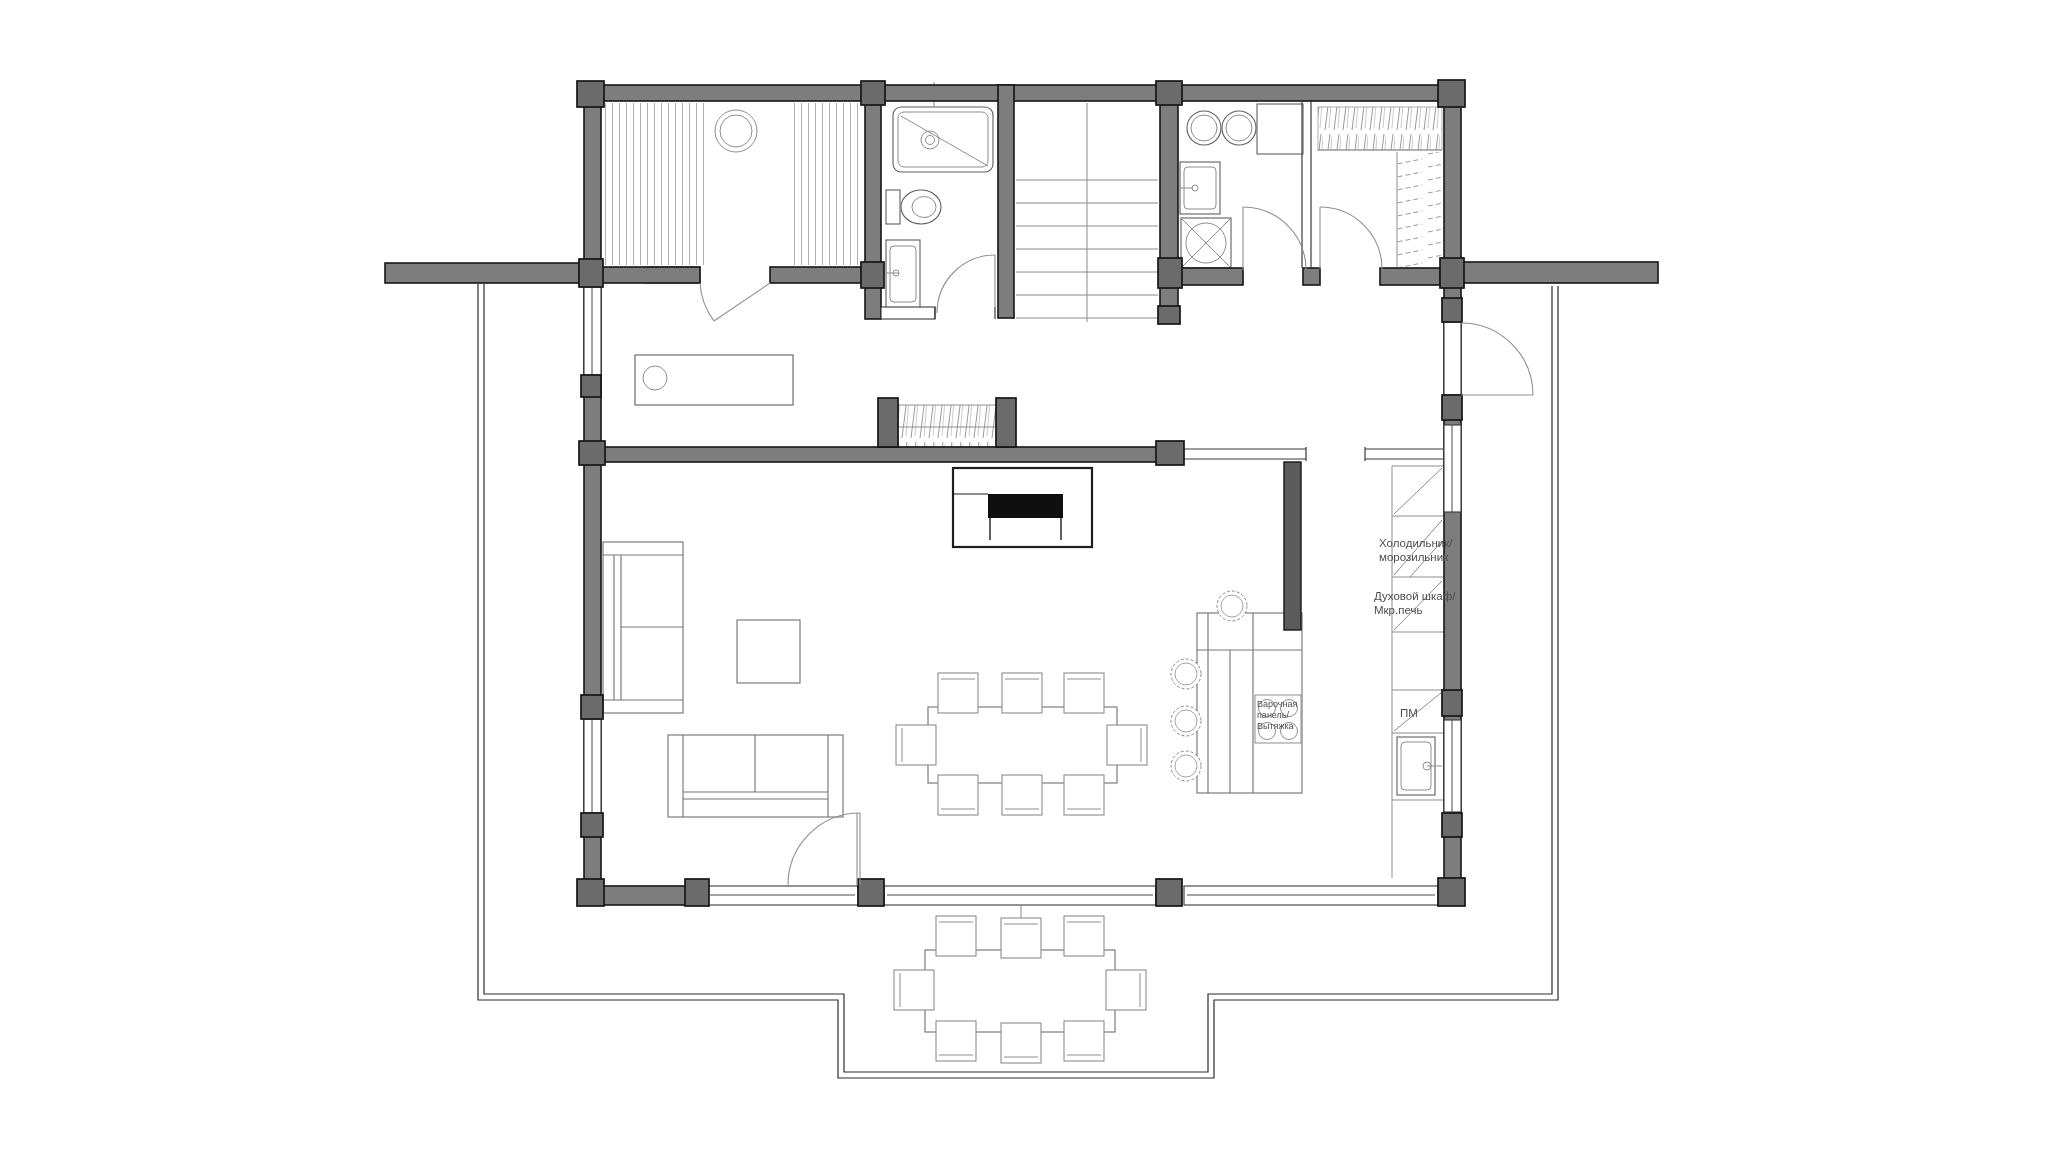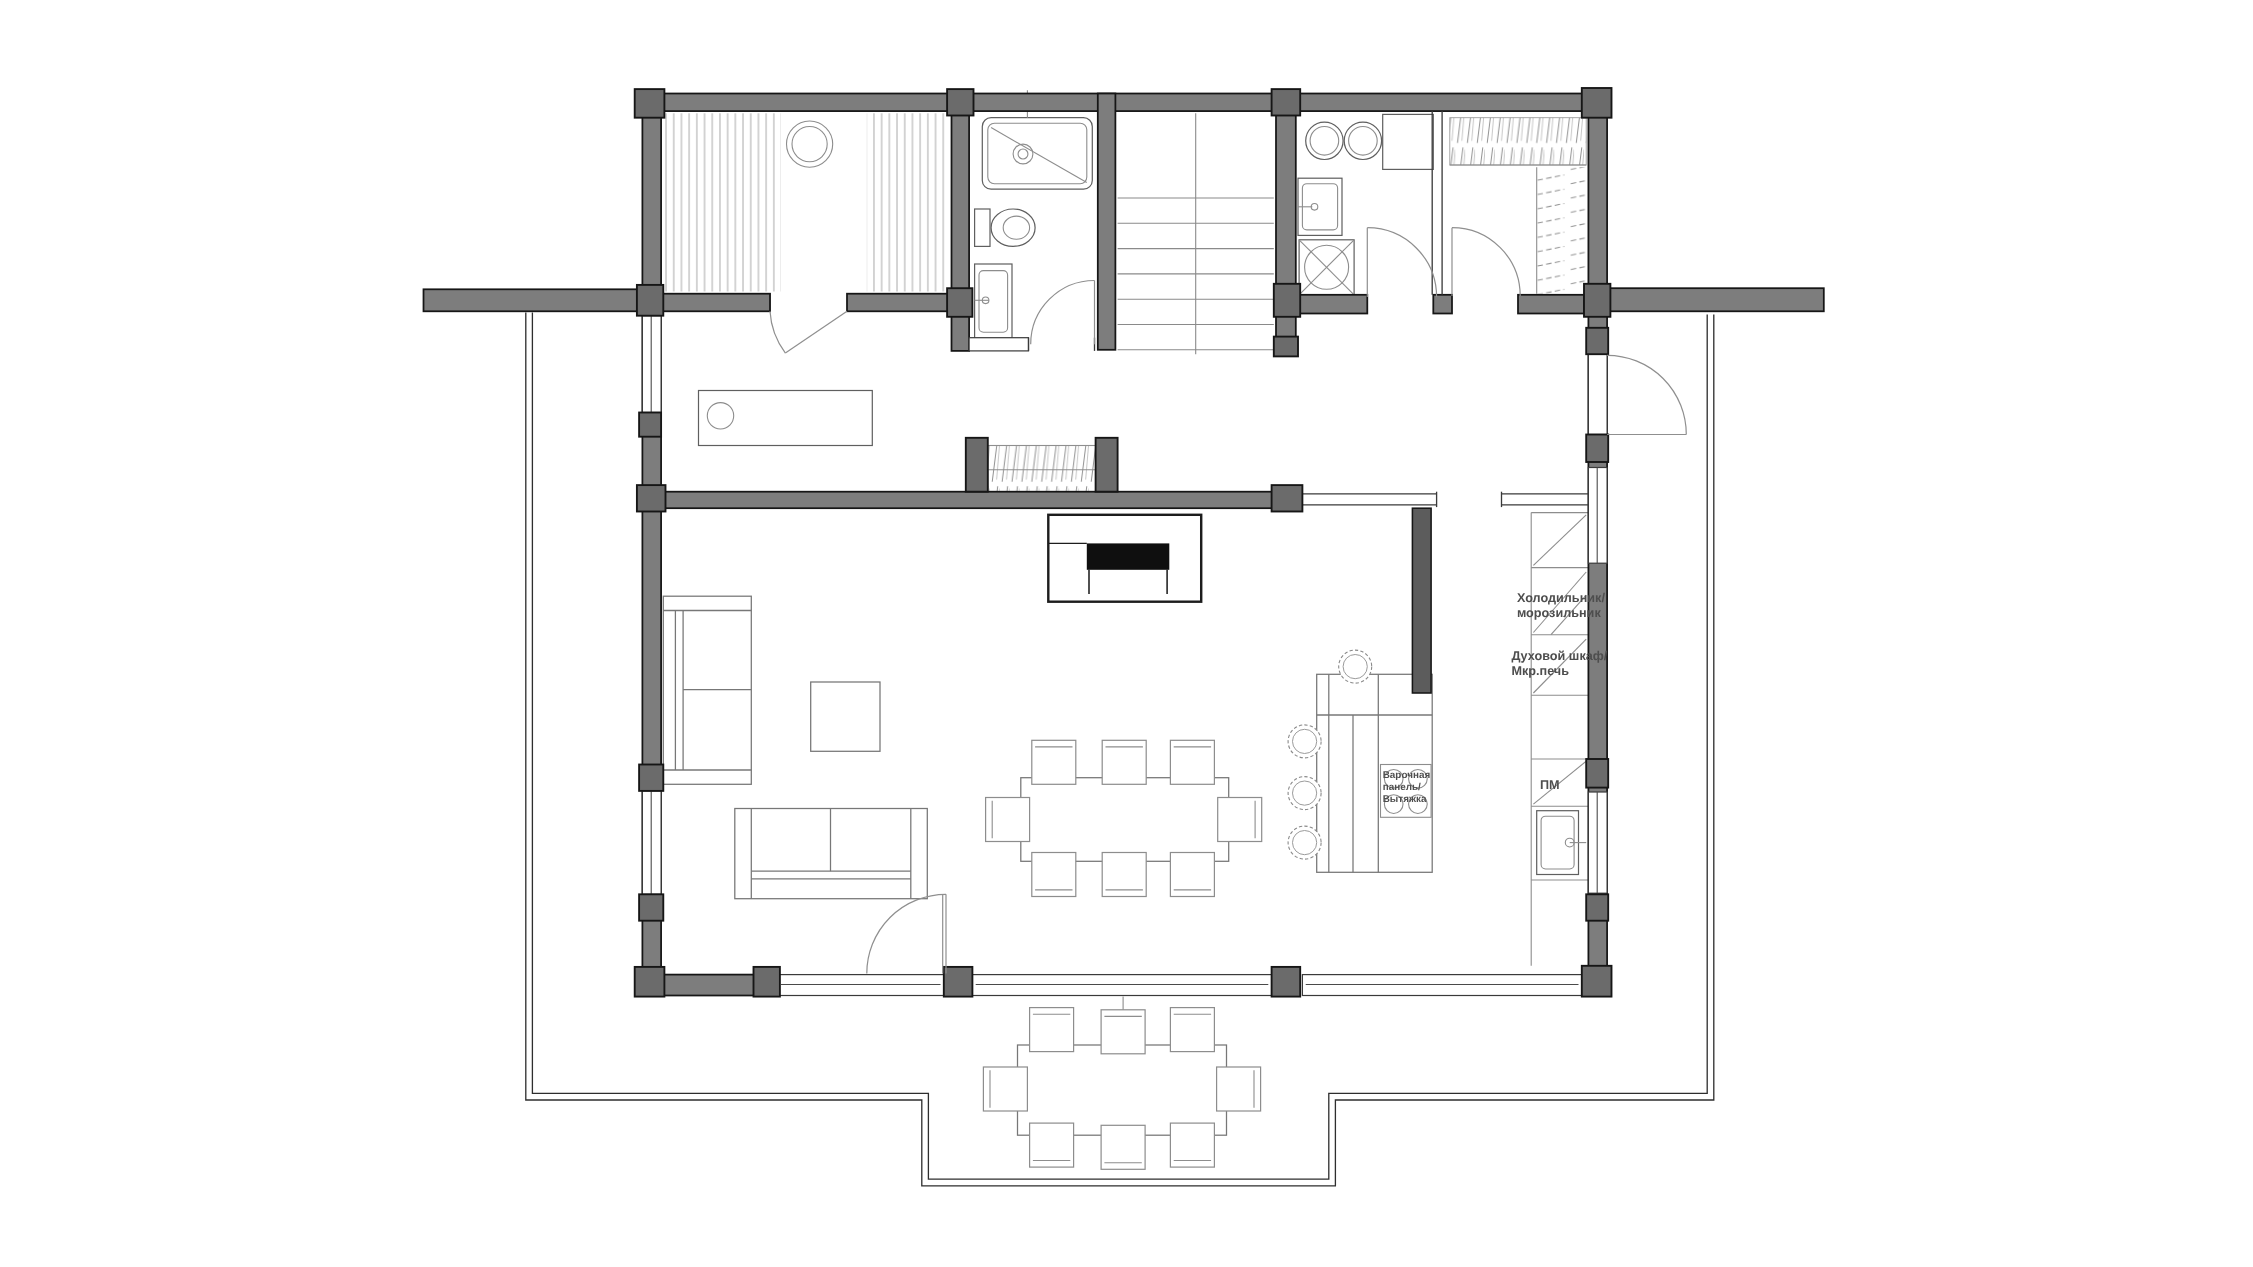--- a/index.html
+++ b/index.html
@@ -1,17 +1,17 @@
 <!DOCTYPE html>
 <html style="--wall: #7d7d7d; --post: #6b6b6b; --stub: #5c5c5c; --outline: #161616; --furniture: #777777; --fireplace: #0f0f0f; --text: #4e4e4e;"><head>
 <meta charset="utf-8">
 <style>
   html,body{margin:0;padding:0;background:#ffffff;}
   .canvas{position:relative;width:1843px;height:1152px;background:#ffffff;overflow:hidden;
-          font-family:"Liberation Sans",sans-serif;font-weight:bold;}
+          font-family:"Liberation Sans",sans-serif;}
   svg{display:block;}
   .wall   {fill:var(--wall,#7d7d7d);stroke:var(--outline,#161616);stroke-width:1.6;}
   .post   {fill:var(--post,#6b6b6b);stroke:var(--outline,#161616);stroke-width:1.7;}
   .stub   {fill:var(--stub,#5c5c5c);stroke:var(--outline,#161616);stroke-width:1.4;}
   .thinw  {stroke:#3a3a3a;stroke-width:1.2;fill:none;}
   .winln  {stroke:#4a4a4a;stroke-width:1;fill:none;}
   .winbox {fill:#ffffff;stroke:#3a3a3a;stroke-width:1.1;}
   .fline  {stroke:var(--furniture,#777777);stroke-width:1.15;fill:none;}
   .fline2 {stroke:#8d8d8d;stroke-width:1;fill:none;}
   .fixt   {stroke:#5f5f5f;stroke-width:1.1;fill:#ffffff;}

